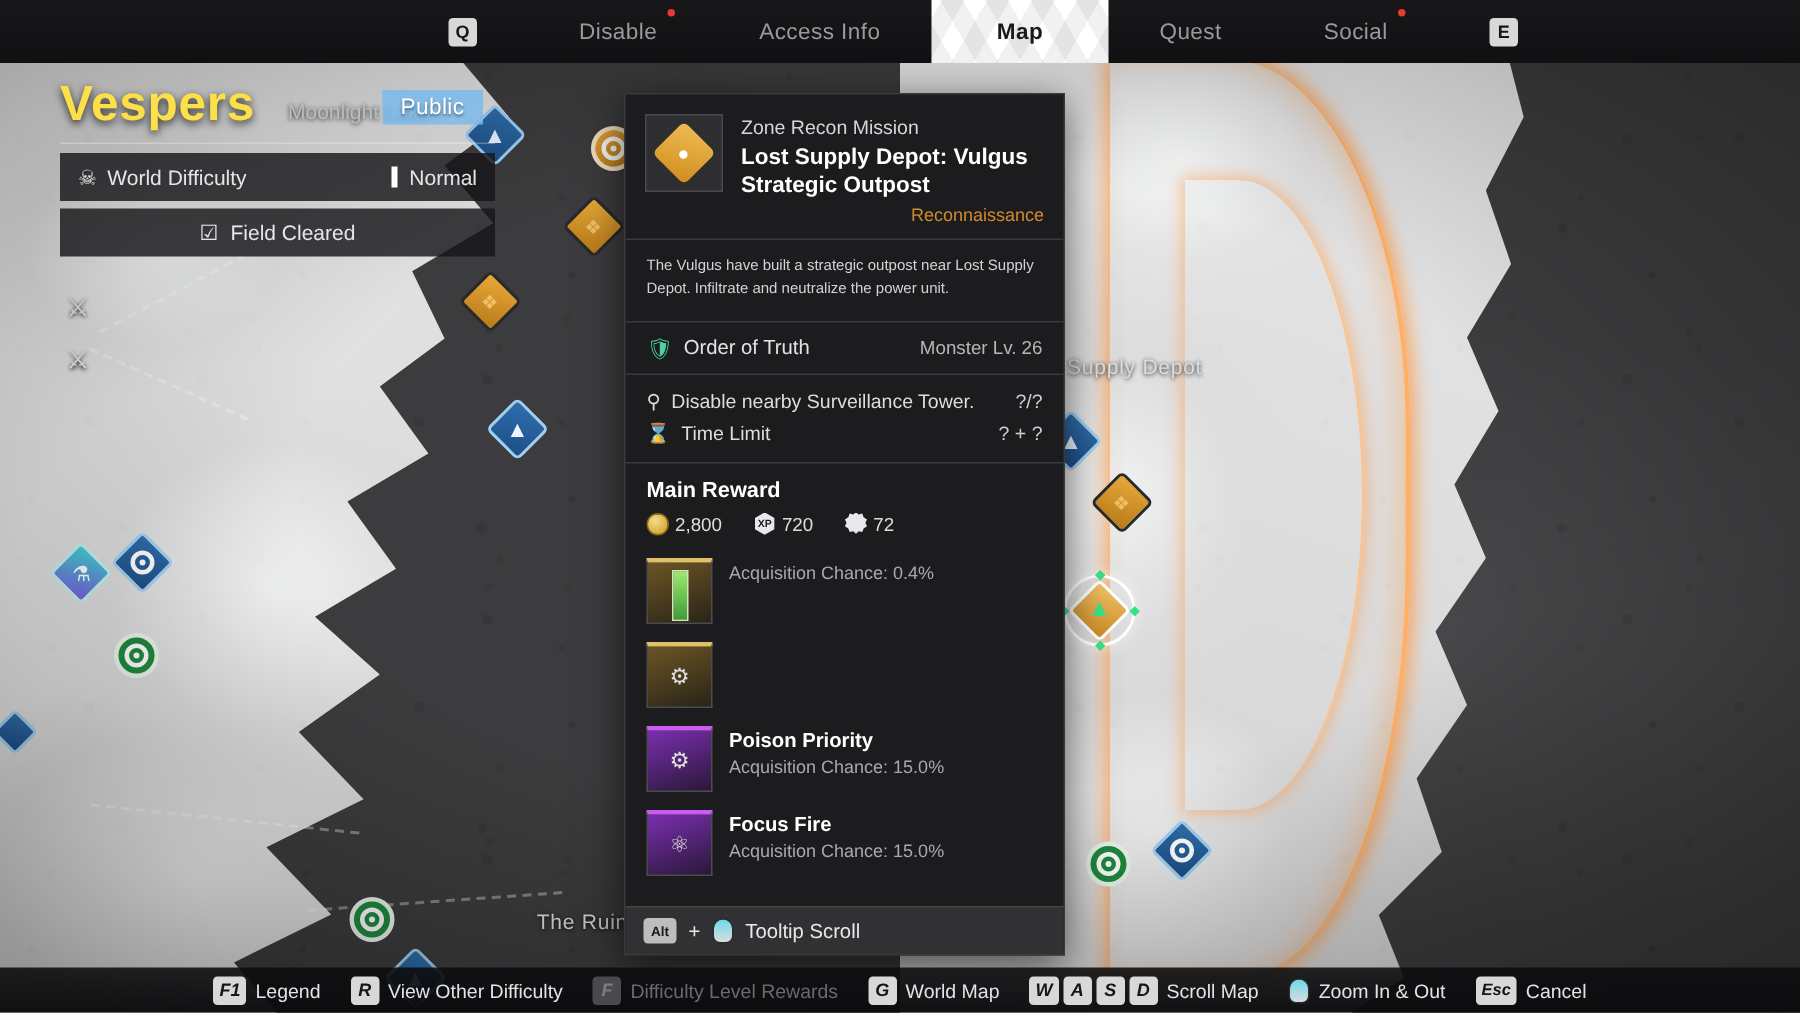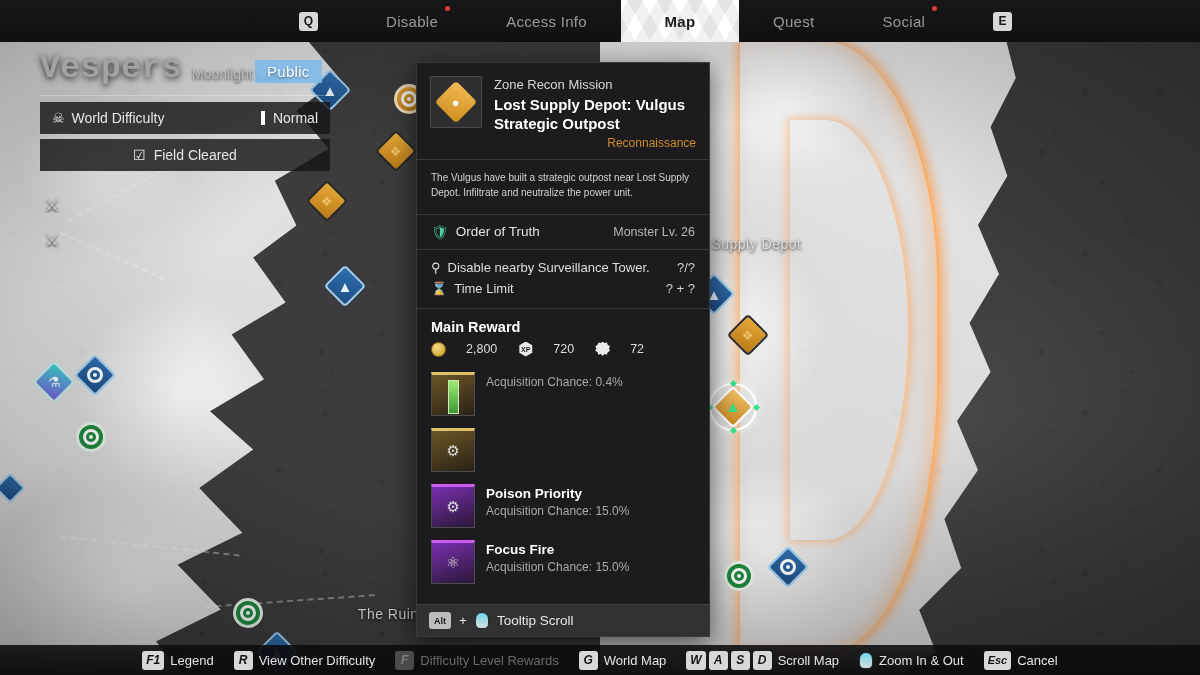--- a/index.html
+++ b/index.html
@@ -153,22 +153,22 @@
     min-width:19px; height:19px; padding:0 4px;
     background:#d8d8d8; color:#15151a; border-radius:3px;
     font-size:12px; font-weight:bold; line-height:1;
   }
   .keycap.dim{background:#4a4a4c;color:#7d7d80;}
   .keycap.esc{font-size:11px;}
 
   
   #region-head { position:absolute; left:40px; top:52px; z-index:30; width:290px; }
   #region-title {
-    color:#a3a3a3; font-size:33px; font-weight:bold; letter-spacing:.5px;
-    text-shadow:0 2px 6px rgba(0,0,0,.8); line-height:1;font-family:Liberation Mono, monospace;
+    color:#fde047; font-size:33px; font-weight:bold; letter-spacing:.5px;
+    text-shadow:0 2px 6px rgba(0,0,0,.8); line-height:1;
   }
   .public-badge {
     position:absolute; left:215px; top:8px;
     background:rgba(120,185,235,.82); color:#fff; font-size:15px;
     padding:3px 12px; letter-spacing:.3px;
     text-shadow:0 1px 2px rgba(0,0,0,.45);
   }
   .sublabel {
     position:absolute; left:152px; top:14px; color:#b9bdc0; font-size:14px;
     text-shadow:0 1px 3px rgba(0,0,0,.8);
@@ -209,21 +209,21 @@
   .mp-tag{color:#d08a2c;font-size:12px;text-align:right;margin-top:3px;}
   .mp-div{height:1px;background:#3a3a3c;}
   .mp-desc{padding:11px 14px 13px;color:#d3d3d5;font-size:10px;line-height:1.48;}
   .mp-row{display:flex;align-items:center;padding:9px 14px;color:#e2e2e4;font-size:13.5px;}
   .mp-row .rt{margin-left:auto;color:#b6b6b8;font-size:12.5px;}
   .mp-obj{display:flex;align-items:center;padding:3px 14px;color:#ddd;font-size:13px;}
   .mp-obj .rt{margin-left:auto;color:#cfcfd1;}
   .mp-obj-wrap{padding:7px 0 9px;}
   .mp-section-title{color:#fff;font-size:14.5px;font-weight:bold;padding:10px 14px 7px;}
   .cur-row{display:flex;align-items:center;gap:7px;padding:0 14px 9px;}
-  .cur{display:flex;align-items:center;gap:20px;color:#ddd;font-size:12.5px;margin-right:14px;}
+  .cur{display:flex;align-items:flex-end;gap:4px;color:#ddd;font-size:12.5px;margin-right:14px;}
   .coin{width:15px;height:15px;border-radius:50%;background:radial-gradient(circle at 35% 32%,#f5dd8a,#c59a22);border:1px solid #8d6a10;}
   .xpico{width:15px;height:15px;background:#e9e9ec;clip-path:polygon(50% 0,93% 25%,93% 75%,50% 100%,7% 75%,7% 25%);display:flex;align-items:center;justify-content:center;color:#1c1c1e;font-size:7px;font-weight:bold;}
   .gearico{width:15px;height:15px;background:#e9e9ec;clip-path:polygon(50% 0,62% 10%,78% 6%,84% 22%,99% 32%,92% 47%,99% 62%,84% 72%,78% 88%,62% 84%,50% 96%,38% 84%,22% 88%,16% 72%,1% 62%,8% 47%,1% 32%,16% 22%,22% 6%,38% 10%);}
   .mp-items{flex:1;overflow:hidden;padding:0 0 2px;}
   .item{display:flex;gap:11px;padding:6px 14px 6px;align-items:flex-start;}
   .item-ico{width:44px;height:44px;flex:0 0 44px;border:1px solid #4c4c4e;position:relative;}
   .item-ico.gold{background:linear-gradient(160deg,#6b5524,#2a2418);border-top:3px solid #e0c068;}
   .item-ico.purple{background:linear-gradient(160deg,#7a2fb0,#2a1838);border-top:3px solid #cc5bf0;}
   .item-ico .glyph{position:absolute;inset:7px;display:flex;align-items:center;justify-content:center;color:#ddd;font-size:15px;}
   .item-ico .tube{position:absolute;left:16px;top:5px;width:11px;height:34px;background:linear-gradient(180deg,#9fe870,#3f9b3a);border:1px solid #cfe8b8;}

